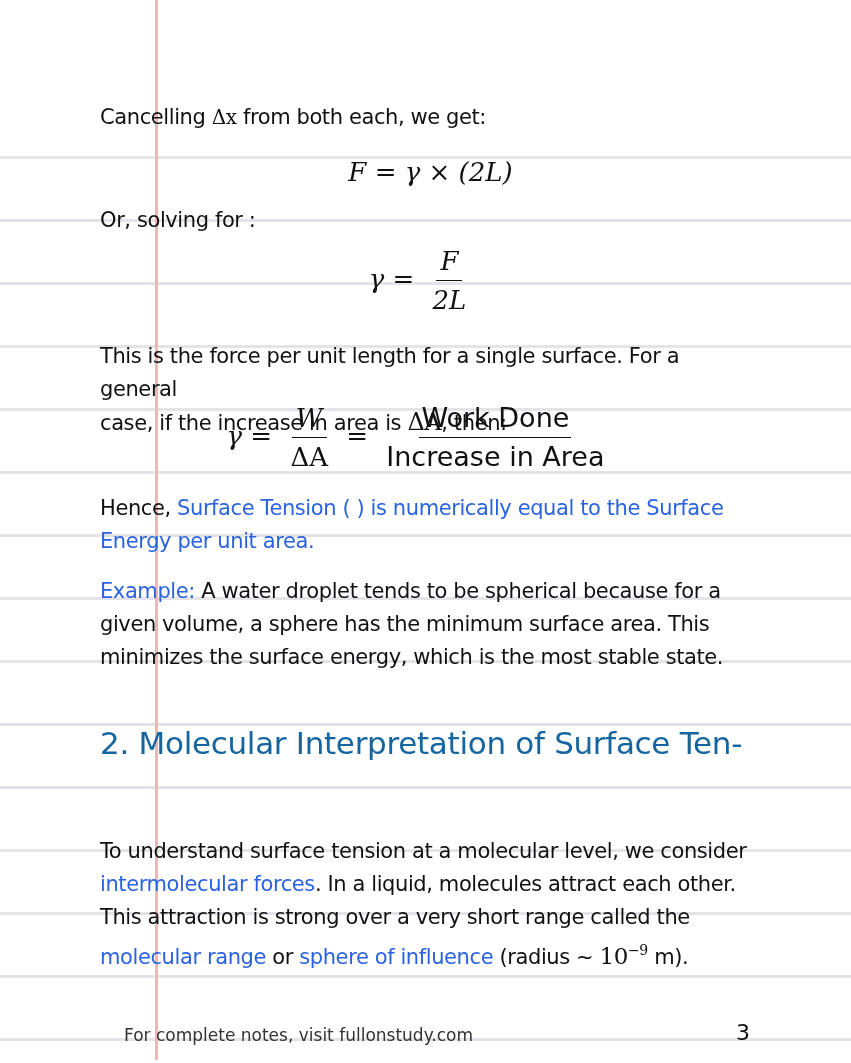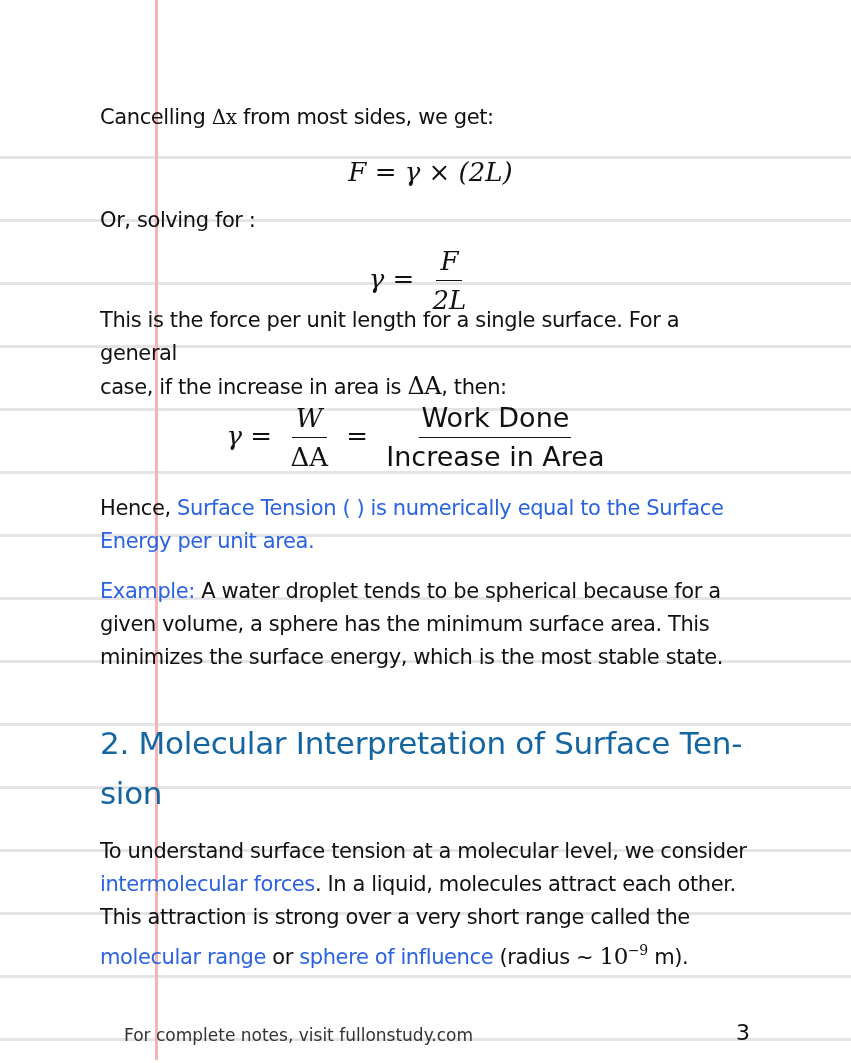--- a/index.html
+++ b/index.html
@@ -40,36 +40,36 @@
 <div class="rule" style="top:723px"></div>
 <div class="rule" style="top:786px"></div>
 <div class="rule" style="top:849px"></div>
 <div class="rule" style="top:912px"></div>
 <div class="rule" style="top:975px"></div>
 <div class="rule" style="top:1038px"></div>
 
 <div class="margin"></div>
 
 <div class="para" style="top:101px">
-  <span>Cancelling </span><span class="mathup" style="font-size:20px">Δx</span><span> from most sides, we get:</span>
+  <span>Cancelling </span><span class="mathup" style="font-size:20px">Δx</span><span> from both each, we get:</span>
 </div>
 
 <div class="eq math" style="top:157px;left:5px">F = γ × (2L)</div>
 
 <div class="para" style="top:204px">Or, solving for  :</div>
 
 <div class="eq" style="top:244px;left:-3px">
   <span class="math">γ =</span>
   <span class="frac">
     <span class="num math">F</span>
     <span class="den math">2L</span>
   </span>
 </div>
 
-<div class="para" style="top:304px">
+<div class="para" style="top:340px">
   <div>This is the force per unit length for a single surface. For a general</div>
   <div><span>case, if the increase in area is </span><span class="mathup" style="font-size:24px">ΔA</span><span>, then:</span></div>
 </div>
 
 <div class="eq" style="top:401px;left:-5px">
   <span class="math">γ =</span>
   <span class="frac">
     <span class="num math">W</span>
     <span class="den mathup">ΔA</span>
   </span>
@@ -83,21 +83,20 @@
 <div class="para" style="top:492px">
   <span>Hence, </span><span class="blue">Surface Tension ( ) is numerically equal to the Surface Energy per unit area.</span>
 </div>
 
 <div class="para" style="top:575px">
   <span class="blue">Example:</span><span> A water droplet tends to be spherical because for a given volume, a sphere has the minimum surface area.  This minimizes the surface energy, which is the most stable state.</span>
 </div>
 
 <div class="heading" style="top:718px">
   <div>2.  Molecular Interpretation of Surface Ten-</div>
-  <div>sion</div>
 </div>
 
 <div class="para" style="top:835px">
   <span>To understand surface tension at a molecular level, we consider </span><span class="blue">intermolecular forces</span><span>.  In a liquid, molecules attract each other. This attraction is strong over a very short range called the </span><span class="blue">molecular range</span><span> or </span><span class="blue">sphere of influence</span><span> (radius ~ </span><span class="mathup" style="font-size:23px"><span>10</span><sup>−9</sup></span><span> m).</span>
 </div>
 
 <div class="footer">For complete notes, visit fullonstudy.com</div>
 <div class="pagenum">3</div>
 
 </body></html>

